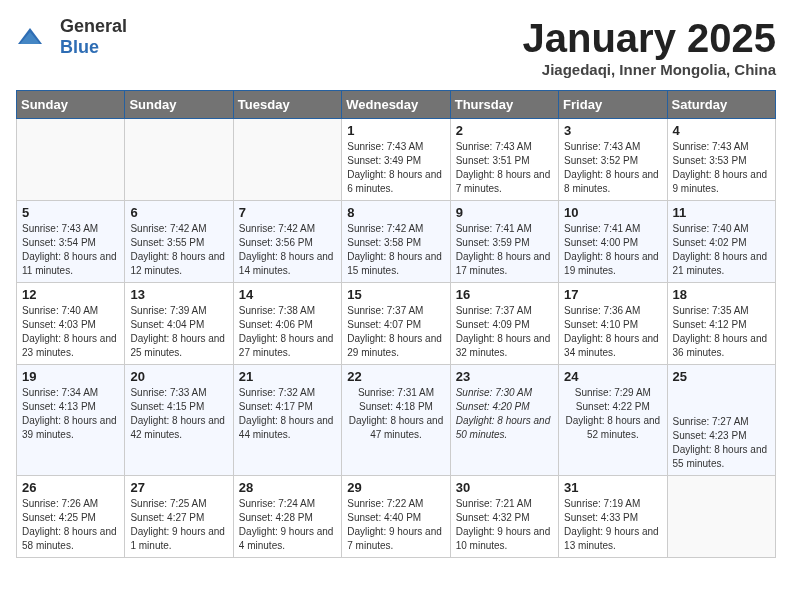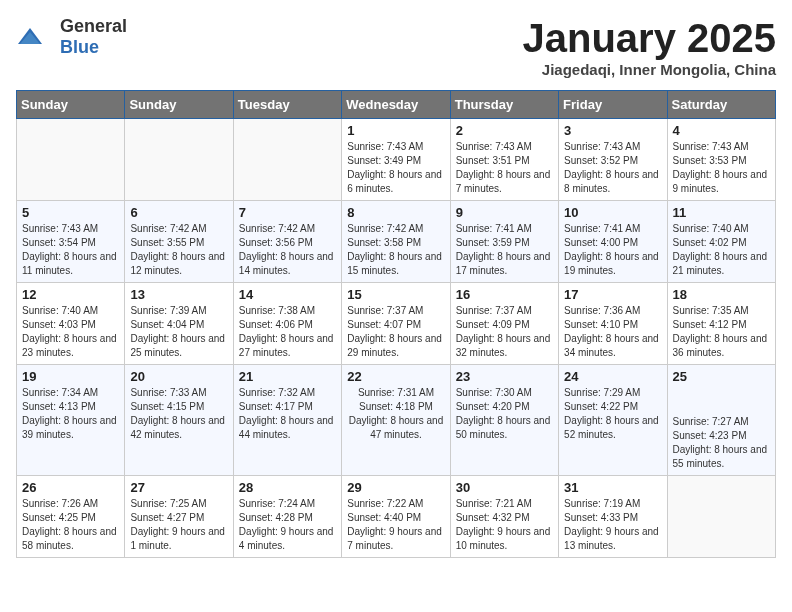--- a/index.html
+++ b/index.html
@@ -253,27 +253,27 @@
 Daylight: 8 hours and 44 minutes.</div>
         </td>
         <td>
           <div class="day-number">22</div>
           <div class="day-info" style="white-space: pre-line; text-align: center;">Sunrise: 7:31 AM
 Sunset: 4:18 PM
 Daylight: 8 hours and 47 minutes.</div>
         </td>
         <td>
           <div class="day-number">23</div>
-          <div class="day-info" style="white-space: pre-line;">Sunrise: 7:30 AM
+          <div class="day-info" style="white-space: pre-line; font-style: italic;">Sunrise: 7:30 AM
 Sunset: 4:20 PM
 Daylight: 8 hours and 50 minutes.</div>
         </td>
         <td>
           <div class="day-number">24</div>
-          <div class="day-info" style="white-space: pre-line;">Sunrise: 7:29 AM
+          <div class="day-info" style="white-space: pre-line; text-align: center;">Sunrise: 7:29 AM
 Sunset: 4:22 PM
 Daylight: 8 hours and 52 minutes.</div>
         </td>
         <td>
           <div class="day-number">25</div>
           <div class="day-info" style="white-space: pre-line; margin-top: 31px;">Sunrise: 7:27 AM
 Sunset: 4:23 PM
 Daylight: 8 hours and 55 minutes.</div>
         </td>
       </tr>

